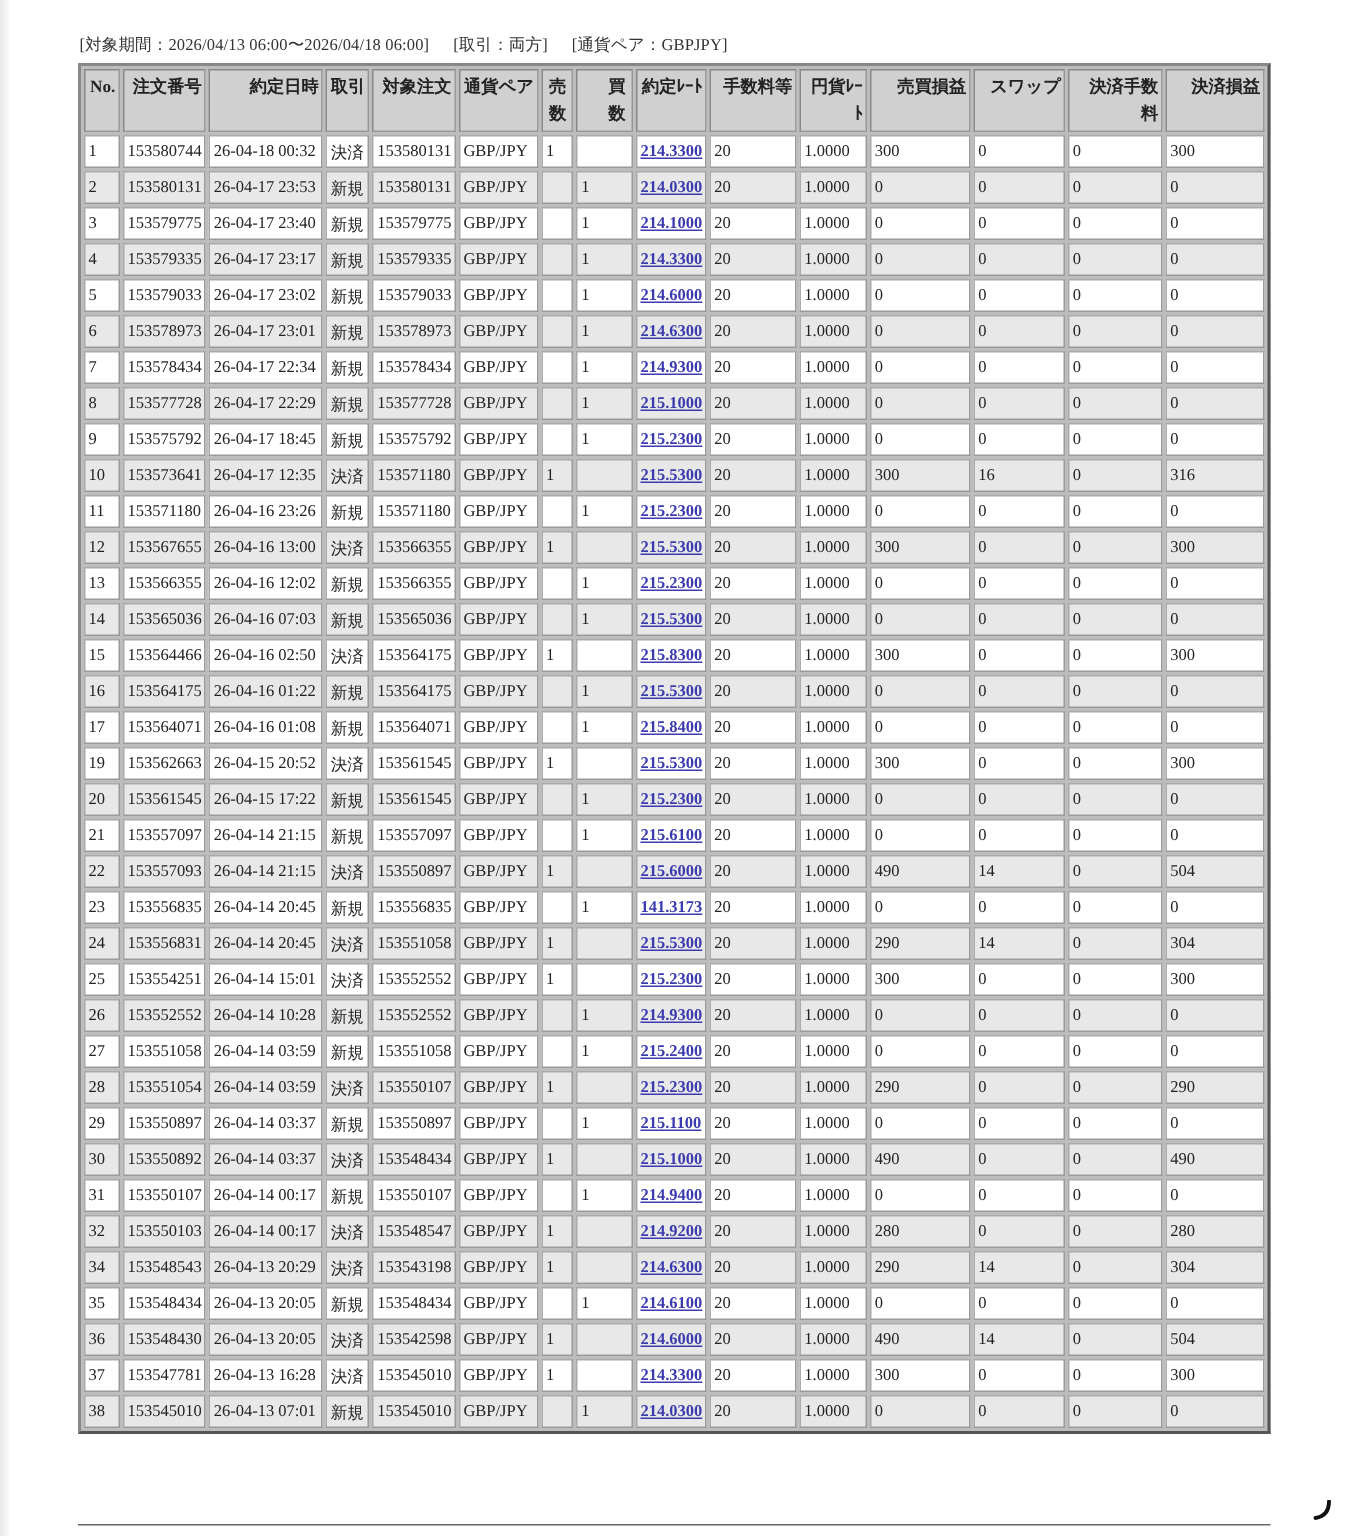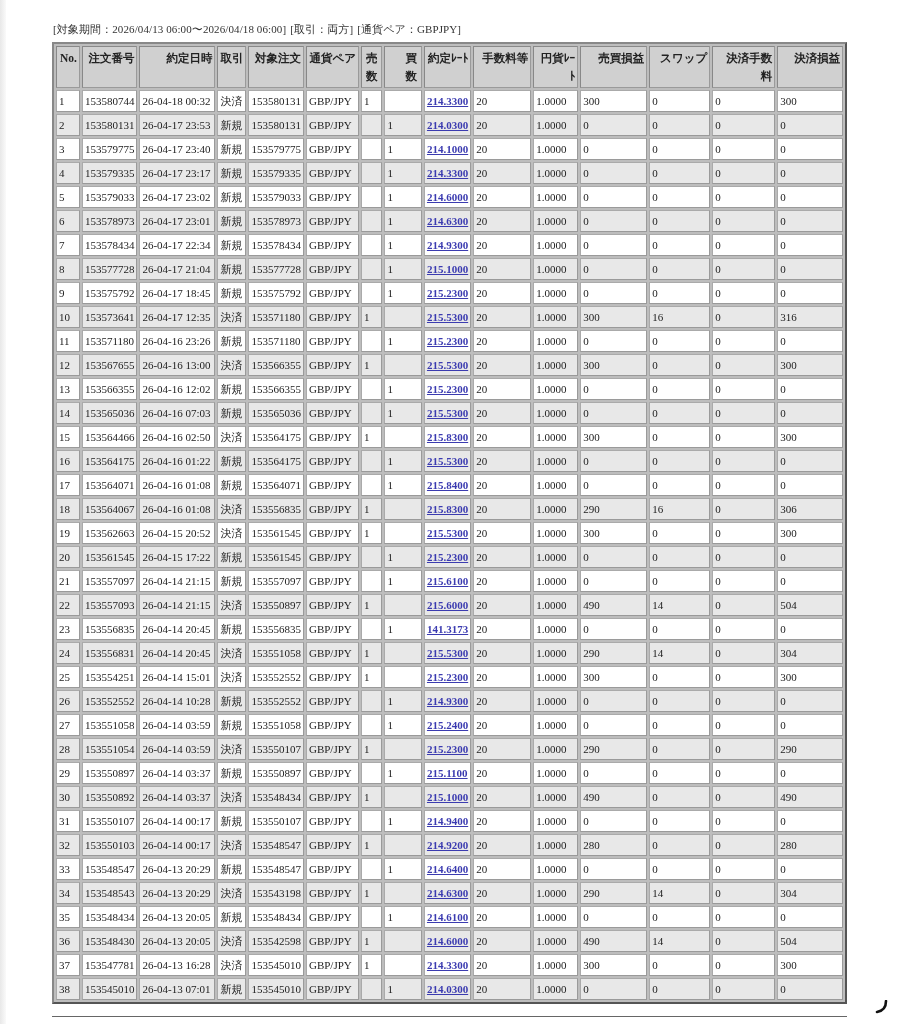--- a/index.html
+++ b/index.html
@@ -9,21 +9,21 @@
     color:#222;
   }
   .left-shade {
     position:absolute; left:0; top:0; width:6px; height:1024px;
     background:linear-gradient(to right,#e8e8e8,#fafafa);
   }
   .criteria {
     position:absolute; left:53px; top:22px; font-size:11px; color:#333;
     white-space:nowrap; letter-spacing:0.1px;
   }
-  .criteria span { margin-right:4px; }
+  .criteria span { margin-right:16px; }
   table.report {
     position:absolute; left:52px; top:42px;
     border-collapse:separate; border-spacing:2px;
     border:2px solid #888; border-right-color:#555; border-bottom-color:#555;
     background:#bdbdbd;
     font-size:11px; table-layout:fixed;
   }
   table.report th {
     background:#d0d0d0; font-weight:bold; vertical-align:top; text-align:right;
     height:38px; padding:2px 2px 0 2px; line-height:18px; color:#222;
@@ -209,21 +209,21 @@
         <td>20</td>
         <td>1.0000</td>
         <td>0</td>
         <td>0</td>
         <td>0</td>
         <td>0</td>
       </tr>
       <tr class="even">
         <td>8</td>
         <td>153577728</td>
-        <td>26-04-17 21:04</td>
+        <td>26-04-17 22:29</td>
         <td>新規</td>
         <td>153577728</td>
         <td>GBP/JPY</td>
         <td></td>
         <td>1</td>
         <td><a href="#">215.1000</a></td>
         <td>20</td>
         <td>1.0000</td>
         <td>0</td>
         <td>0</td>
@@ -376,37 +376,20 @@
         <td></td>
         <td>1</td>
         <td><a href="#">215.8400</a></td>
         <td>20</td>
         <td>1.0000</td>
         <td>0</td>
         <td>0</td>
         <td>0</td>
         <td>0</td>
       </tr>
-      <tr class="even">
-        <td>18</td>
-        <td>153564067</td>
-        <td>26-04-16 01:08</td>
-        <td>決済</td>
-        <td>153556835</td>
-        <td>GBP/JPY</td>
-        <td>1</td>
-        <td></td>
-        <td><a href="#">215.8300</a></td>
-        <td>20</td>
-        <td>1.0000</td>
-        <td>290</td>
-        <td>16</td>
-        <td>0</td>
-        <td>306</td>
-      </tr>
       <tr class="odd">
         <td>19</td>
         <td>153562663</td>
         <td>26-04-15 20:52</td>
         <td>決済</td>
         <td>153561545</td>
         <td>GBP/JPY</td>
         <td>1</td>
         <td></td>
         <td><a href="#">215.5300</a></td>
@@ -630,37 +613,20 @@
         <td>GBP/JPY</td>
         <td>1</td>
         <td></td>
         <td><a href="#">214.9200</a></td>
         <td>20</td>
         <td>1.0000</td>
         <td>280</td>
         <td>0</td>
         <td>0</td>
         <td>280</td>
-      </tr>
-      <tr class="odd">
-        <td>33</td>
-        <td>153548547</td>
-        <td>26-04-13 20:29</td>
-        <td>新規</td>
-        <td>153548547</td>
-        <td>GBP/JPY</td>
-        <td></td>
-        <td>1</td>
-        <td><a href="#">214.6400</a></td>
-        <td>20</td>
-        <td>1.0000</td>
-        <td>0</td>
-        <td>0</td>
-        <td>0</td>
-        <td>0</td>
       </tr>
       <tr class="even">
         <td>34</td>
         <td>153548543</td>
         <td>26-04-13 20:29</td>
         <td>決済</td>
         <td>153543198</td>
         <td>GBP/JPY</td>
         <td>1</td>
         <td></td>

